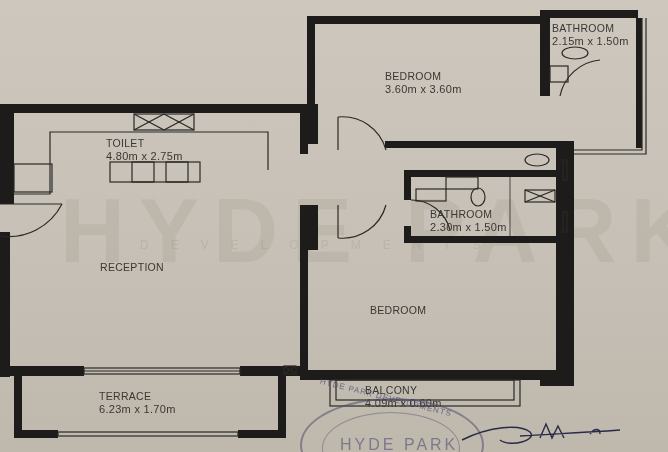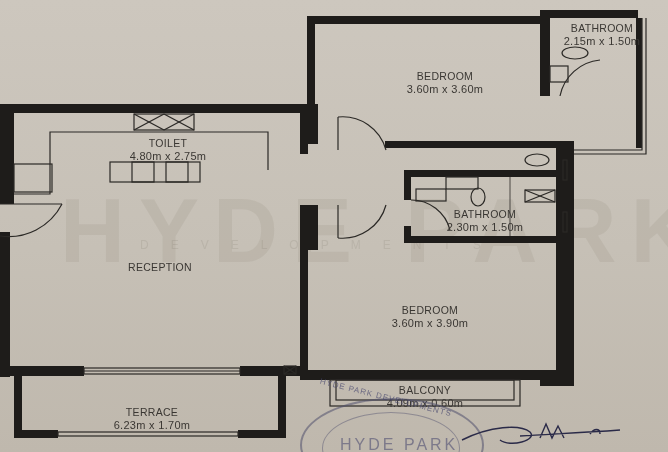--- a/index.html
+++ b/index.html
@@ -8,21 +8,21 @@
     background: #c7c1b7;
     font-family: "Liberation Sans", sans-serif;
     position: relative;
   }
   .paper {
     position: absolute; left: 0; top: 0; width: 668px; height: 452px;
     background: linear-gradient(180deg, #cdc7be 0%, #c6c0b6 55%, #bfb8ad 100%);
   }
   svg.plan { position: absolute; left: 0; top: 0; }
   .label {
-    position: absolute; text-align: center; color: #3a3733;
+    position: absolute; color: #3a3733;
     font-size: 11px; line-height: 13px; letter-spacing: 0.3px;
     white-space: nowrap;
   }
   .label .name { display: block; font-size: 10.5px; }
   .label .dim { display: block; font-size: 11px; }
   .watermark {
     position: absolute; color: rgba(120,112,100,0.12);
     font-size: 90px; letter-spacing: 14px; font-weight: bold;
     left: 60px; top: 180px; white-space: nowrap;
   }
@@ -171,23 +171,22 @@
 </div>
 <div class="label" style="left:430px; top:208px; width:110px;">
   <span class="name">BATHROOM</span>
   <span class="dim">2.30m x 1.50m</span>
 </div>
 <div class="label" style="left:100px; top:261px; width:120px;">
   <span class="name">RECEPTION</span>
 </div>
 <div class="label" style="left:370px; top:304px; width:120px;">
   <span class="name">BEDROOM</span>
-  <span class="dim">3.60m x 3.90m</span>
 </div>
-<div class="label" style="left:92px; top:390px; width:120px;margin-top:16px;">
+<div class="label" style="left:99px; top:390px; width:120px;">
   <span class="name">TERRACE</span>
   <span class="dim">6.23m x 1.70m</span>
 </div>
 <div class="label" style="left:365px; top:384px; width:120px;">
   <span class="name">BALCONY</span>
   <span class="dim">4.09m x 0.60m</span>
 </div>
 
 <div class="stamp"></div>
 <div class="stamp-inner"></div>

